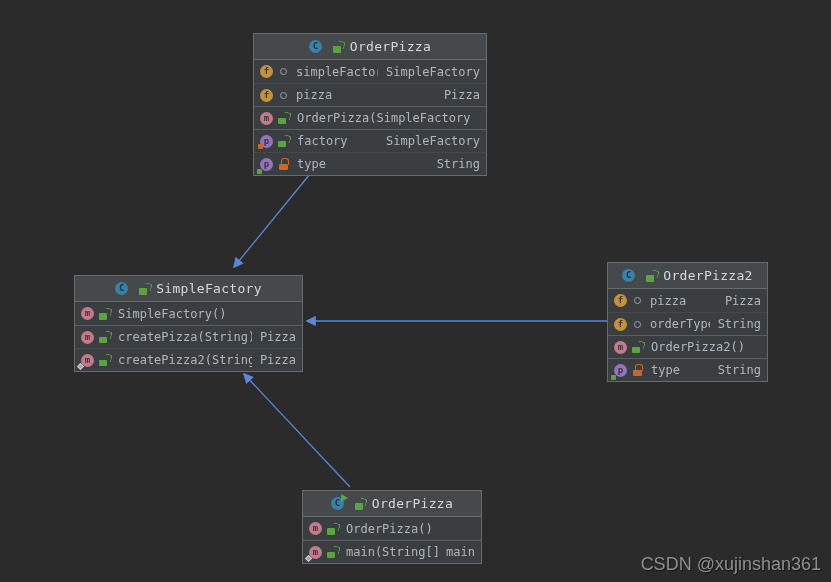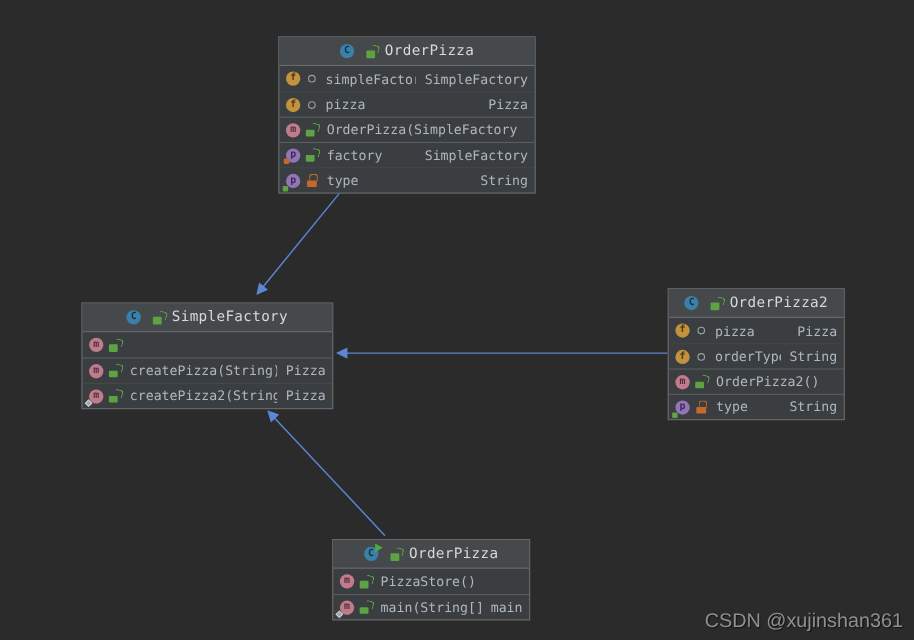--- a/index.html
+++ b/index.html
@@ -182,20 +182,21 @@
           <span class="lt">C</span>
         </span>
       <span class="vis lock open" style="margin-right:0;"></span>
       <span class="ttl">SimpleFactory</span>
     </div>
     <div class="row">
       <span class="mi method">
           <span class="lt">m</span>
         </span>
       <span class="vis lock open"></span>
+      <span class="nm">SimpleFactory()</span>
       <span class="tp"></span>
     </div>
     <div class="row sect">
       <span class="mi method">
           <span class="lt">m</span>
         </span>
       <span class="vis lock open"></span>
       <span class="nm">createPizza(String)</span>
       <span class="tp">Pizza</span>
     </div>
@@ -260,21 +261,21 @@
           <span class="ov run"></span>
         </span>
       <span class="vis lock open" style="margin-right:0;"></span>
       <span class="ttl">OrderPizza</span>
     </div>
     <div class="row">
       <span class="mi method">
           <span class="lt">m</span>
         </span>
       <span class="vis lock open"></span>
-      <span class="nm">PizzaStore()</span>
+      <span class="nm">OrderPizza()</span>
       <span class="tp"></span>
     </div>
     <div class="row sect">
       <span class="mi method">
           <span class="lt">m</span>
           <span class="ov static"></span>
         </span>
       <span class="vis lock open"></span>
       <span class="nm">main(String[])</span>
       <span class="tp">main</span>

